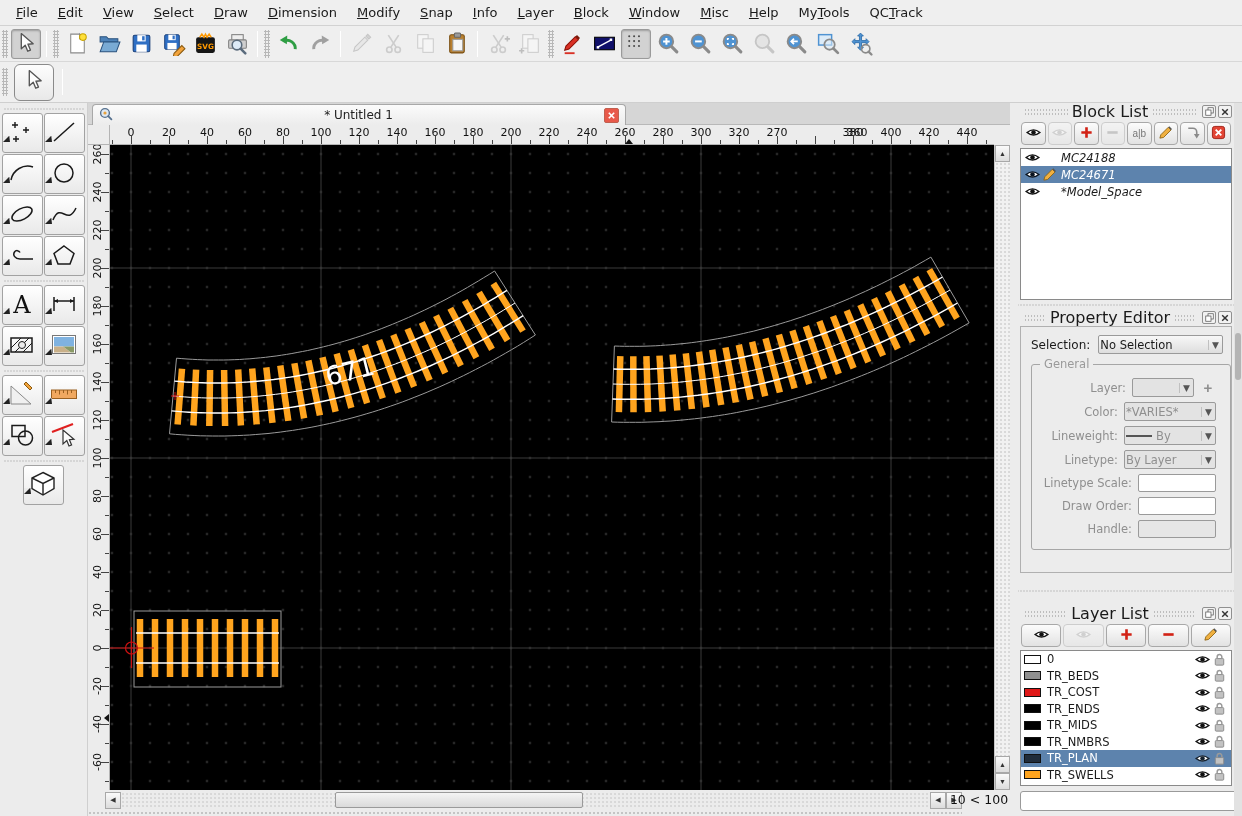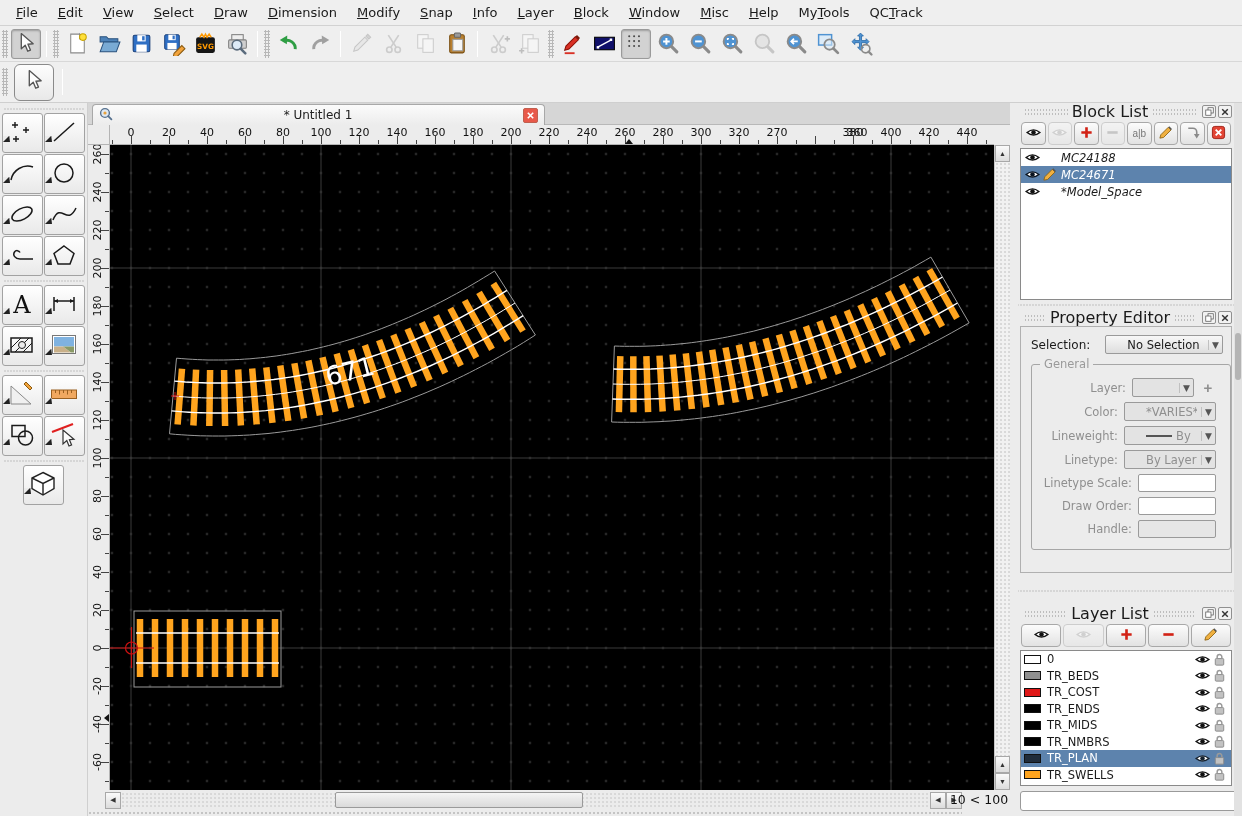--- a/index.html
+++ b/index.html
@@ -32,21 +32,21 @@
   .pgap{height:8px;width:80px;margin:0 auto;
         background-image:radial-gradient(circle,#c0c0c0 .8px,transparent 1px);background-size:3px 4px;background-repeat:repeat-x;background-position:center;}
   .prow{display:flex;justify-content:center;}
   .pbtn{position:relative;width:41px;height:40px;margin:0 1px 1px 0;border:1px solid #a2a2a2;border-radius:3px;
         background:linear-gradient(#ffffff,#e9e9e9);display:flex;align-items:center;justify-content:center;padding:0;}
   .pbtn .corner{position:absolute;right:2px;bottom:2px;width:0;height:0;
         border-left:6px solid transparent;border-bottom:6px solid #222;}
   
   .center{position:absolute;left:88px;top:103px;width:930px;height:713px;background:#ececec;}
   .tabbar{position:absolute;left:0;top:0;width:930px;height:22px;background:#d6d6d6;border-bottom:1px solid #b8b8b8;}
-  .tab{position:absolute;left:4px;top:1px;width:453px;height:21px;background:linear-gradient(#fbfbfb,#ececec);
+  .tab{position:absolute;left:4px;top:1px;width:534px;height:21px;background:linear-gradient(#fbfbfb,#ececec);
        border:1px solid #a8a8a8;border-bottom:none;border-radius:4px 4px 0 0;display:flex;align-items:center;padding:0 6px;}
   .tab-title{flex:1;text-align:center;font-size:12px;color:#222;}
   .tab-close{width:15px;height:15px;border:1px solid #c06050;border-radius:2px;background:#e8594a;
              display:flex;align-items:center;justify-content:center;}
   .corner{position:absolute;left:0;top:22px;width:22px;height:20px;background:#ececec;border-right:1px solid #b4b4b4;border-bottom:1px solid #b4b4b4;}
   .ruler-h{position:absolute;left:22px;top:22px;width:884px;height:20px;background:#ececec;border-bottom:1px solid #b4b4b4;overflow:hidden;}
   .ruler-v{position:absolute;left:0;top:42px;width:22px;height:645px;background:#ececec;border-right:1px solid #b4b4b4;overflow:hidden;}
   .rhl{position:absolute;top:1px;transform:translateX(-50%);font-size:11px;color:#111;}
   .rht{position:absolute;bottom:0;width:1px;background:#444;}
   .rvl{position:absolute;left:9px;transform:translate(-50%,-50%) rotate(-90deg);font-size:11px;color:#111;white-space:nowrap;}
@@ -88,23 +88,23 @@
   .slot{width:17px;display:flex;align-items:center;justify-content:center;}
   .blabel{margin-left:3px;}
   .lrow{height:16.5px;display:flex;align-items:center;font-size:11.5px;padding:0 3px;}
   .lrow.sel{background:#5d83ad;color:#fff;}
   .swatch{width:17px;height:9px;border:1px solid #111;margin-right:6px;flex:none;}
   .lname{flex:1;}
   .licon{width:17px;display:flex;align-items:center;justify-content:center;}
   
   .pe-body{background:#ececec;border:1px solid #b0b0b0;margin:0 2px;height:247px;}
   .pe-selrow{display:flex;align-items:center;margin:8px 8px 4px 10px;}
-  .pe-sel-label{font-size:12px;margin-right:15px;}
+  .pe-sel-label{font-size:12px;margin-right:8px;}
   .combo{display:inline-flex;align-items:center;height:19px;border:1px solid #9a9a9a;border-radius:2px;
-         background:linear-gradient(#f7f7f7,#dedede);font-size:11.5px;padding-left:21px;}
+         background:linear-gradient(#f7f7f7,#dedede);font-size:11.5px;padding-left:1px;}
   .combo .cval{flex:1;white-space:nowrap;overflow:hidden;}
   .combo .carrow{width:14px;text-align:center;color:#555;font-size:9px;border-left:1px solid #c0c0c0;margin-left:4px;}
   .combo.dis{background:#e3e3e3;color:#8f8f8f;}
   .groupbox{position:relative;margin:10px 0 0 10px;border:1px solid #a6a6a6;border-radius:3px;padding:8px 6px 6px 0;}
   .groupbox legend,.gb-legend{position:absolute;top:-8px;left:8px;background:#ececec;padding:0 4px;color:#9a9a9a;font-size:11.5px;}
   .pe-row{display:flex;align-items:center;justify-content:flex-end;margin:5px 8px 5px 0;}
   .pe-label{color:#8f8f8f;font-size:11.5px;margin-right:6px;text-align:right;}
   .pin{height:18px;width:78px;border:1px solid #9a9a9a;border-radius:2px;background:#fff;font-size:11.5px;padding:0 3px;
        font-family:"DejaVu Sans","Liberation Sans",sans-serif;}
   .pin.dis{background:#e6e6e6;}

